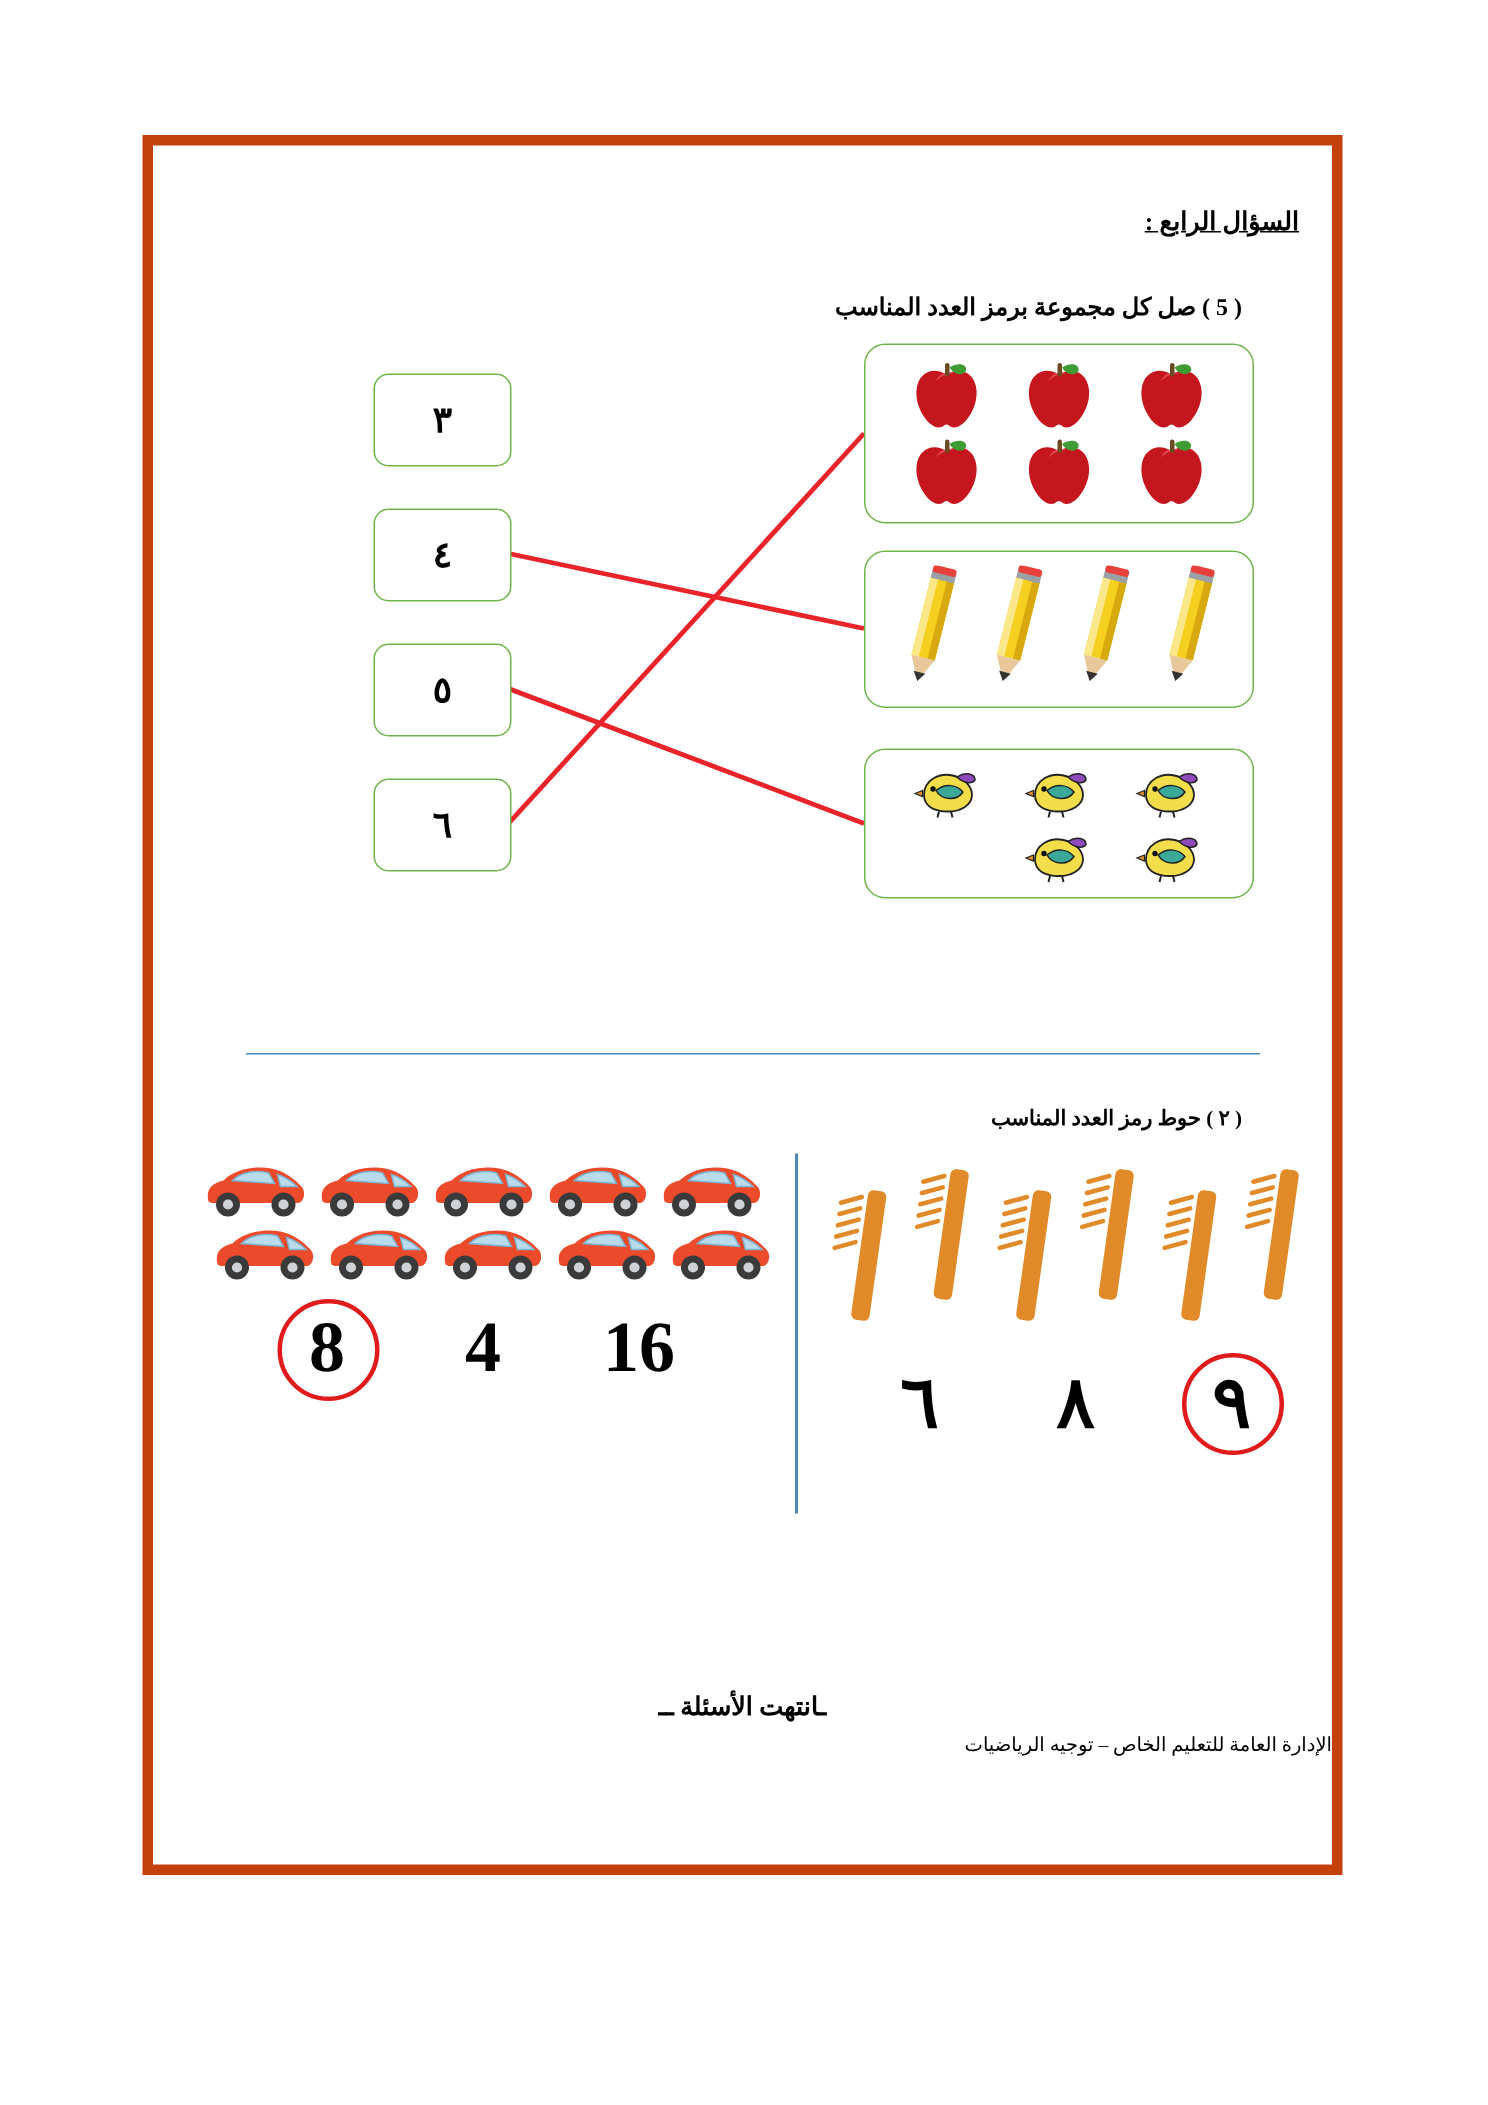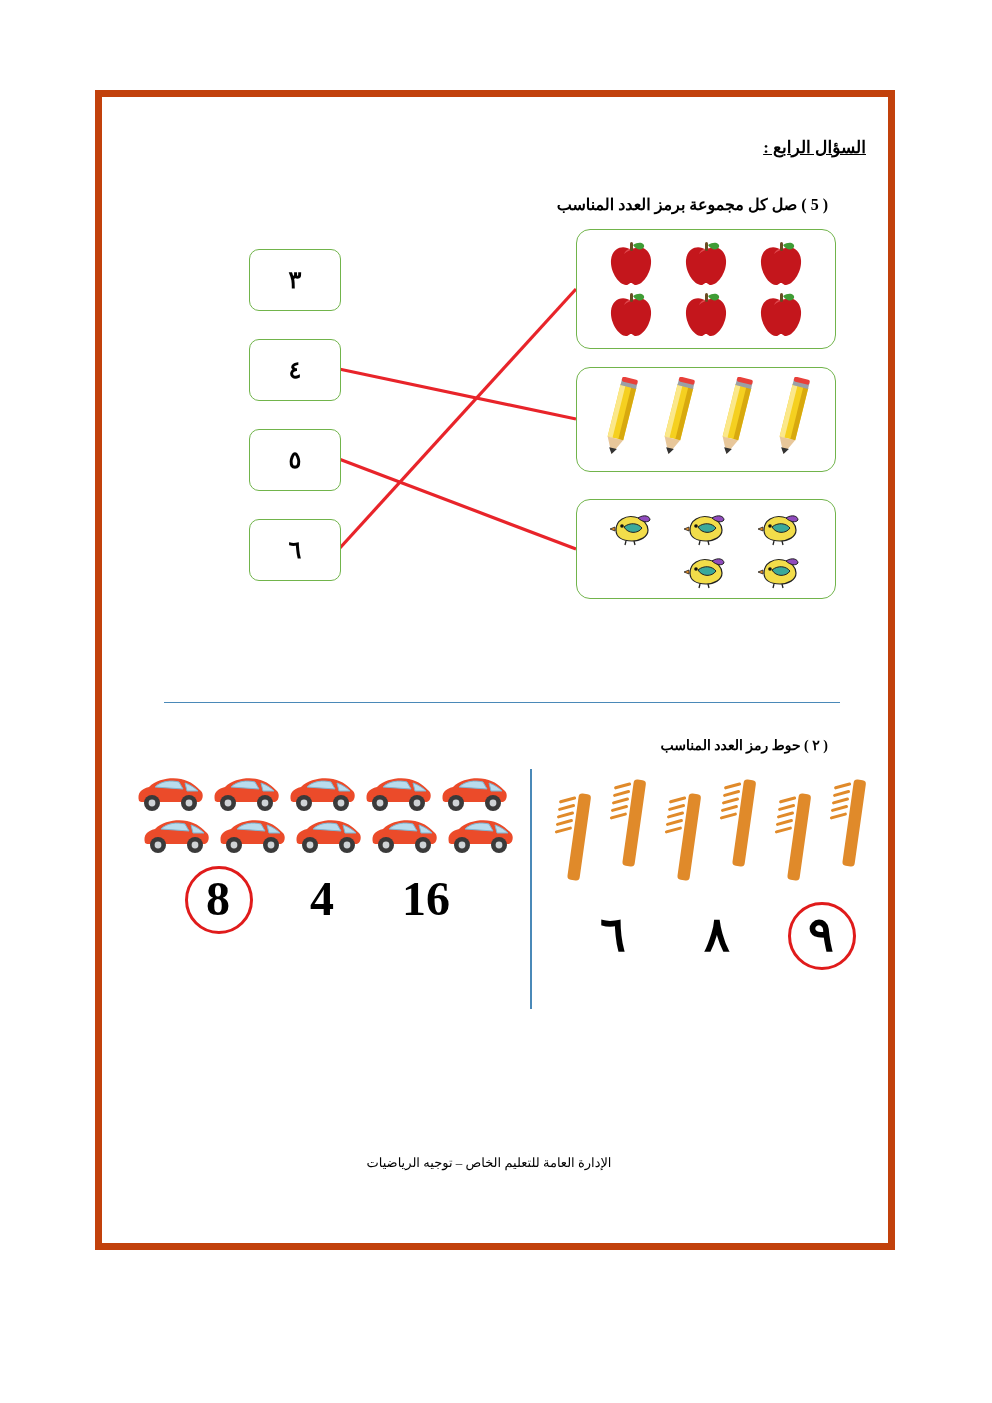--- a/index.html
+++ b/index.html
@@ -112,22 +112,22 @@
     border:3px solid #e01b1b;
     border-radius:50%;
   }
 
   
   .end-line{
     position:absolute; left:0; right:0; top:1030px;
     text-align:center; font-size:17px; font-weight:bold;
   }
   .dept-line{
-    position:absolute; left:0; right:12px; top:1058px;
-    text-align:center; font-size:13px;
+    position:absolute; left:0; right:0; top:1058px;
+    text-align:right; font-size:13px;
   }
 </style>
 </head>
 <body>
 
 <div class="page">
   <div class="sheet">
 
     <div class="q-title">السؤال الرابع :</div>
     <div class="sub-1">( 5 )  صل كل مجموعة برمز العدد المناسب</div>
@@ -502,16 +502,17 @@
         </div>
 
         <div class="choices">
           <div class="choice circled">٩</div>
           <div class="choice">٨</div>
           <div class="choice">٦</div>
         </div>
       </div>
     </div>
 
+    <div class="end-line">ـانتهت الأسئلة ــ</div>
     <div class="dept-line">الإدارة العامة للتعليم الخاص – توجيه الرياضيات</div>
 
   </div>
 </div>
 
 </body></html>

